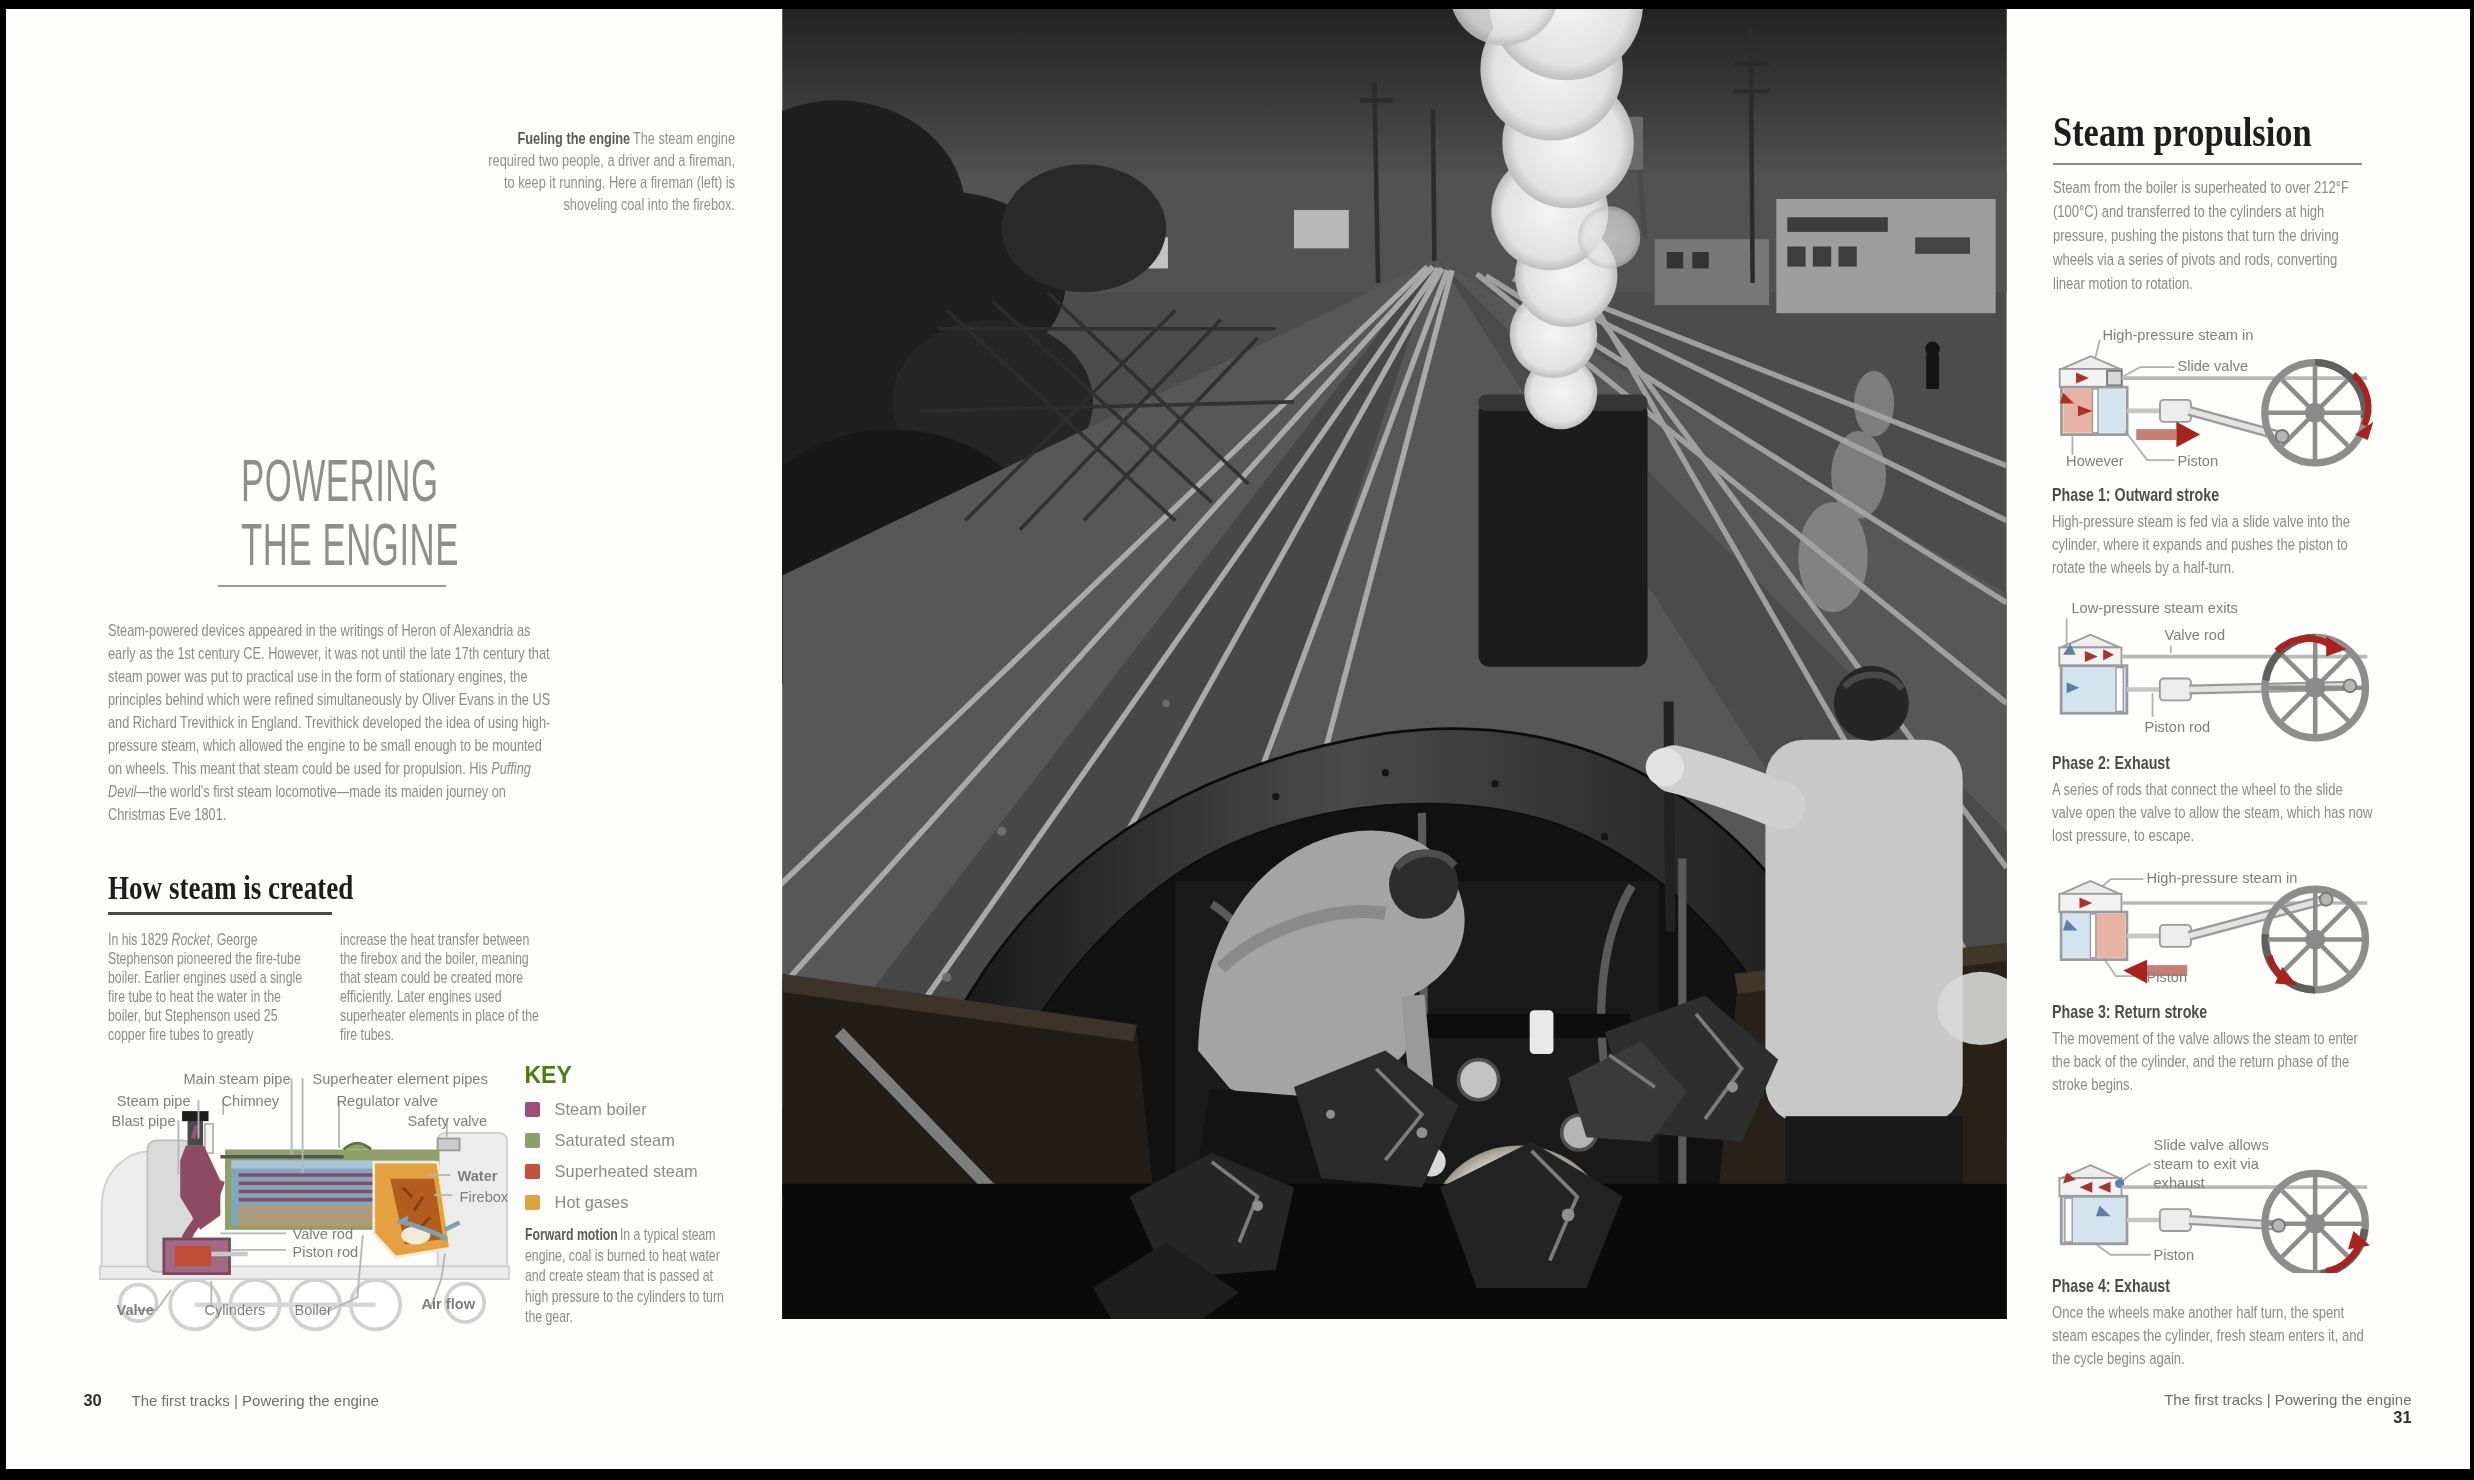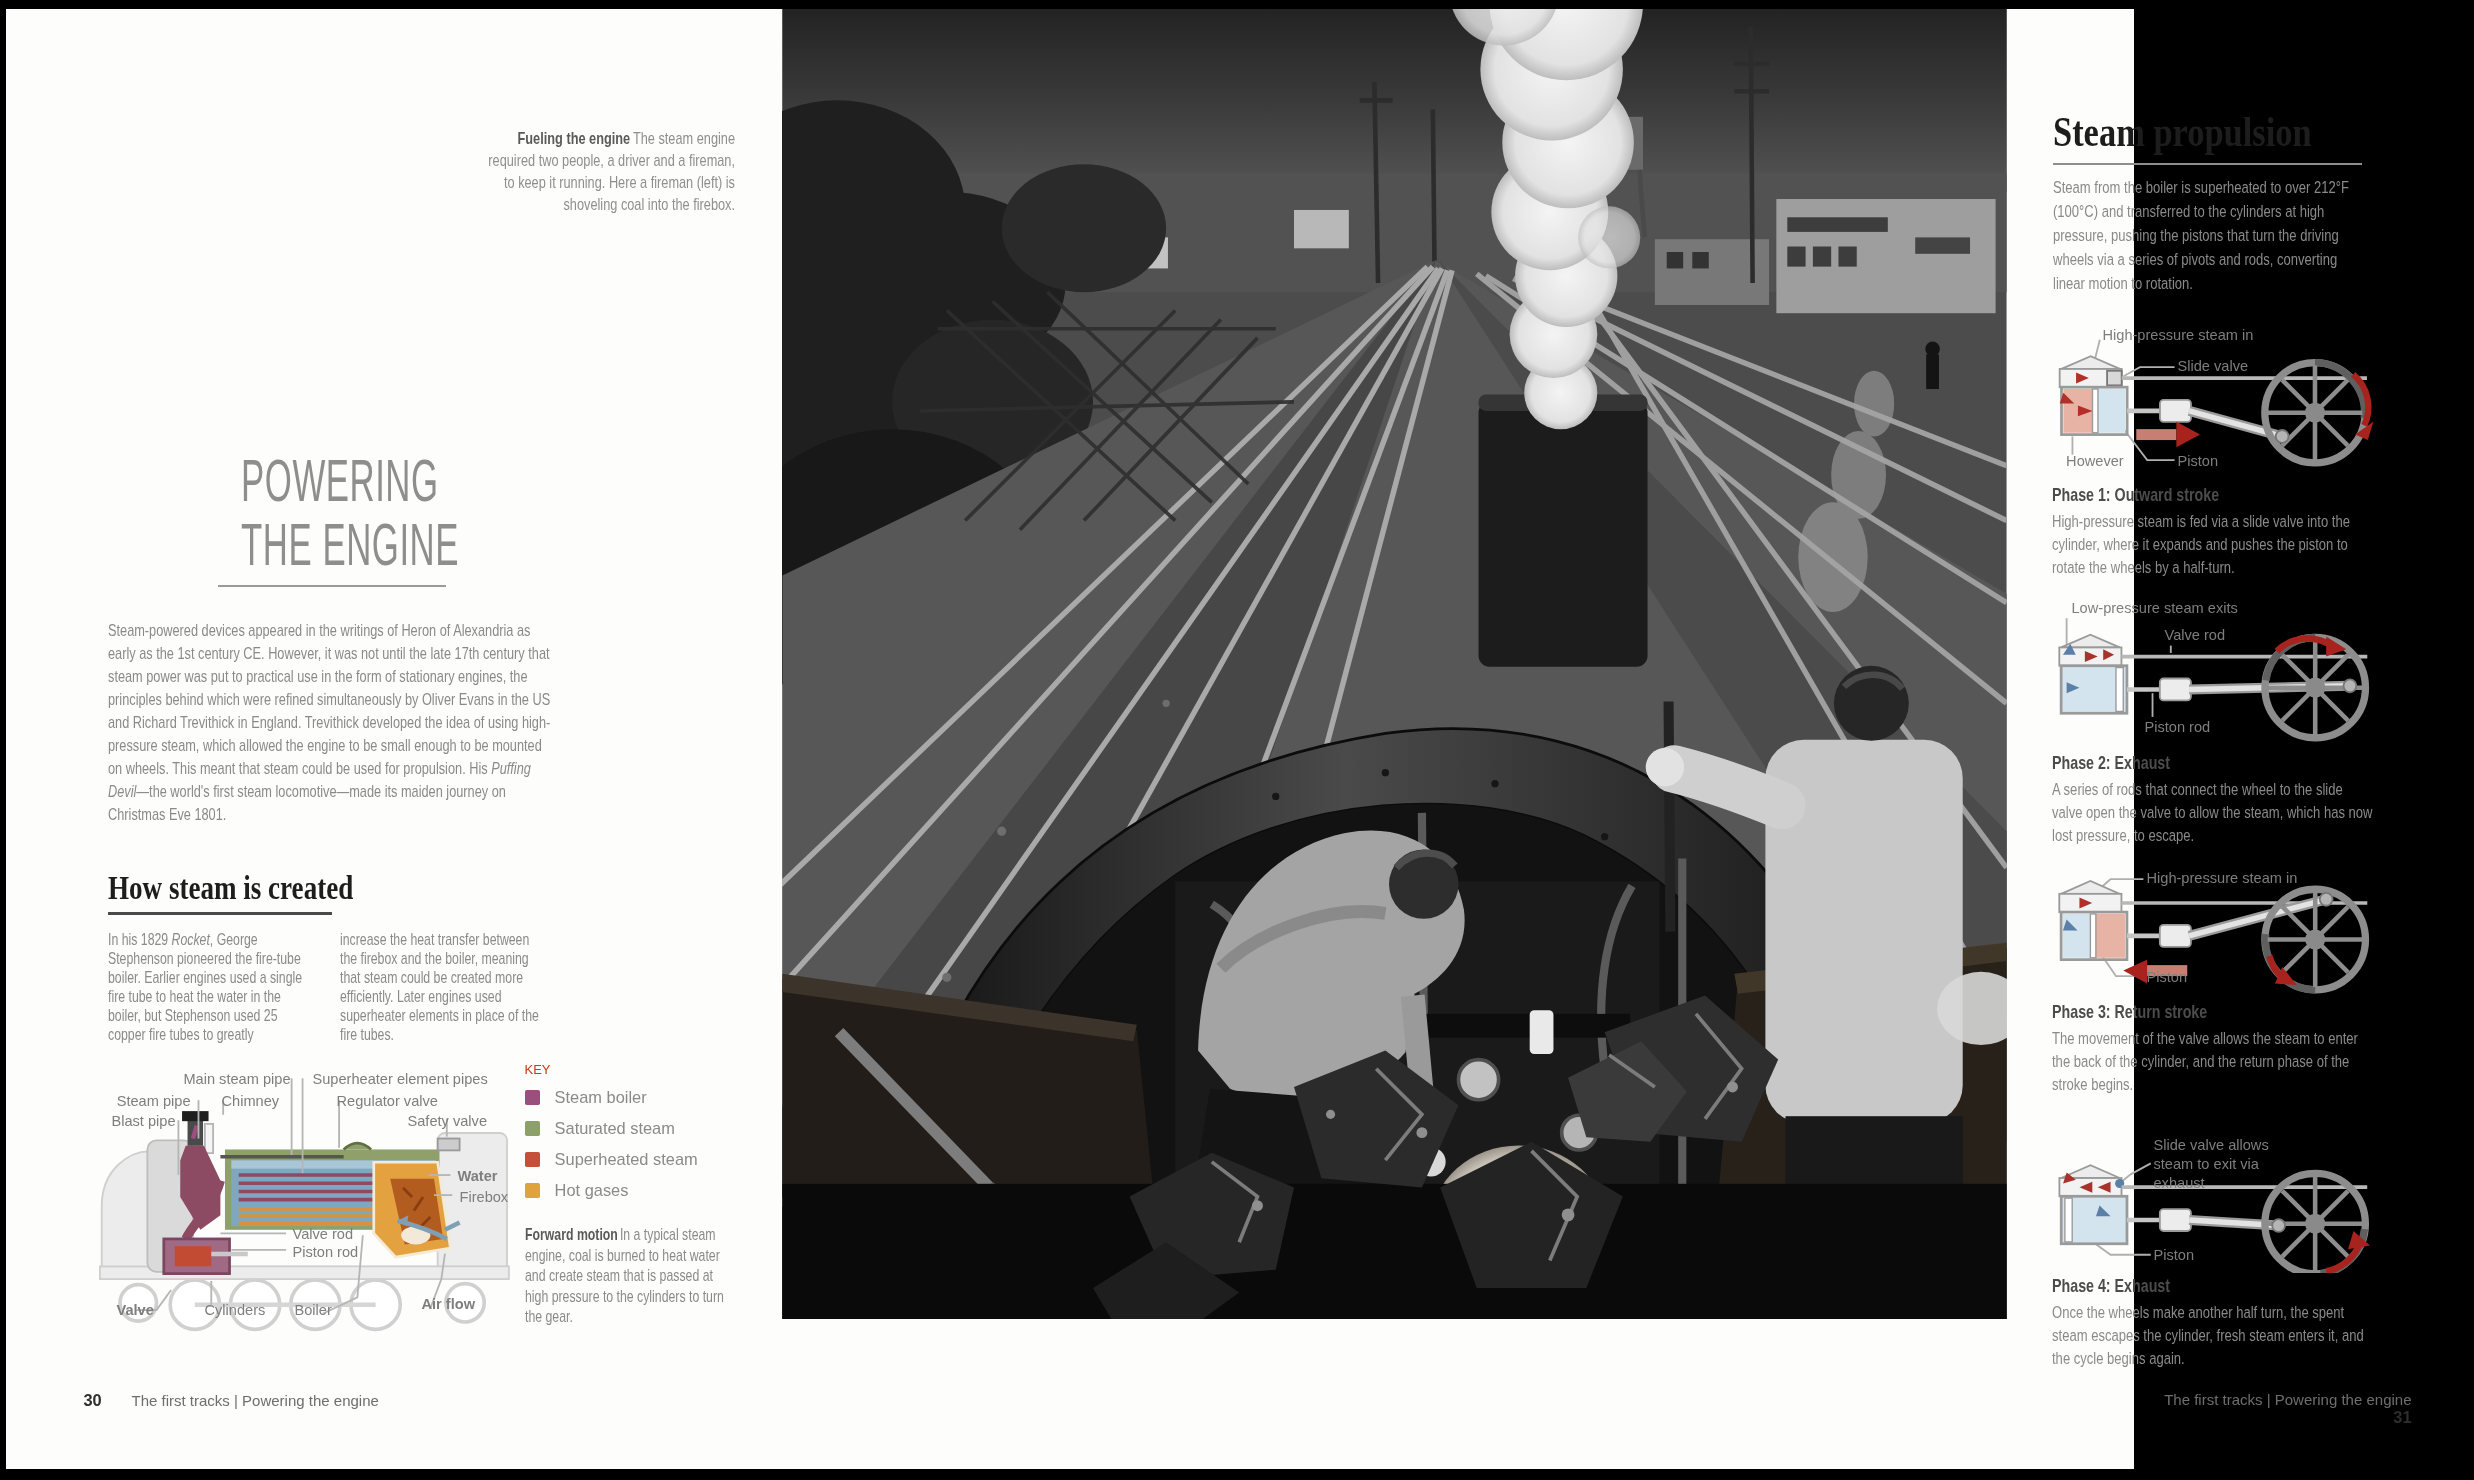--- a/index.html
+++ b/index.html
@@ -1,36 +1,36 @@
 <!DOCTYPE html>
 <html style="font-size:14.6px"><head>
 <meta charset="utf-8">
 <style>
   html,body{margin:0;padding:0;background:#000;}
   .stage{position:relative;width:2475px;height:1480px;background:#000;overflow:hidden;
          font-family:"Liberation Sans",sans-serif;}
-  .page{position:absolute;left:5.5px;top:9.1px;width:2128px;height:1460px;background:#fdfdfc;}
+  .page{position:absolute;left:5.5px;top:9.1px;width:2464px;height:1460px;background:#fdfdfc;}
   .abs{position:absolute;}
   
   .sc75{transform:scaleX(0.75);transform-origin:0 0;}
   .sc75r{transform:scaleX(0.75);transform-origin:100% 0;}
   .caption{font-size:17px;line-height:22px;color:#8f8f8f;text-align:right;}
   .caption b{color:#5a5a5a;font-weight:bold;margin-right:3.7px;}
   .bigtitle{font-size:60px;line-height:64px;color:#8e8e8e;letter-spacing:0.9px;white-space:nowrap;
             transform:scaleX(0.58);transform-origin:50% 0;text-align:center;font-weight:200;}
   .titlerule{height:1.8px;background:#9a9a9a;}
   .intro{font-size:17px;line-height:23px;color:#8a8a8a;}
   .serifhead{font-family:"Liberation Serif",serif;font-weight:bold;color:#1d1d1d;
              white-space:nowrap;transform:scaleX(0.82);transform-origin:0 0;}
   .h-left{font-size:33px;}
   .h-right{font-size:42px;}
   .secrule{height:2.7px;background:#4a4a4a;}
   .secrule2{height:1.8px;background:#8d8d8d;}
   .coltext{font-size:16.4px;line-height:19px;color:#8a8a8a;}
-  .keytitle{font-size:13px;font-weight:normal;color:#c2410c;}
+  .keytitle{font-size:23px;font-weight:bold;color:#4d7c0f;}
   .keyrow{display:flex;align-items:center;margin-bottom:12px;}
   .swatch{width:15.5px;height:15.5px;border-radius:1.8px;margin-right:14.6px;flex:none;}
   .keylabel{font-size:16.4px;color:#8a8a8a;}
   .fwd{font-size:16.4px;line-height:20.6px;color:#8a8a8a;}
   .fwd b{color:#5a5a5a;margin-right:2.7px;}
   .dlabel{font-size:14.6px;color:#7e7e7e;white-space:nowrap;}
   .dlabel.r{text-align:right;}
   .phasetitle{font-size:19px;font-weight:bold;color:#4c4c4c;}
   .phasebody{font-size:17.4px;line-height:23px;color:#8a8a8a;margin-top:3.7px;}
   .footer{font-size:15px;color:#6e6e6e;}

